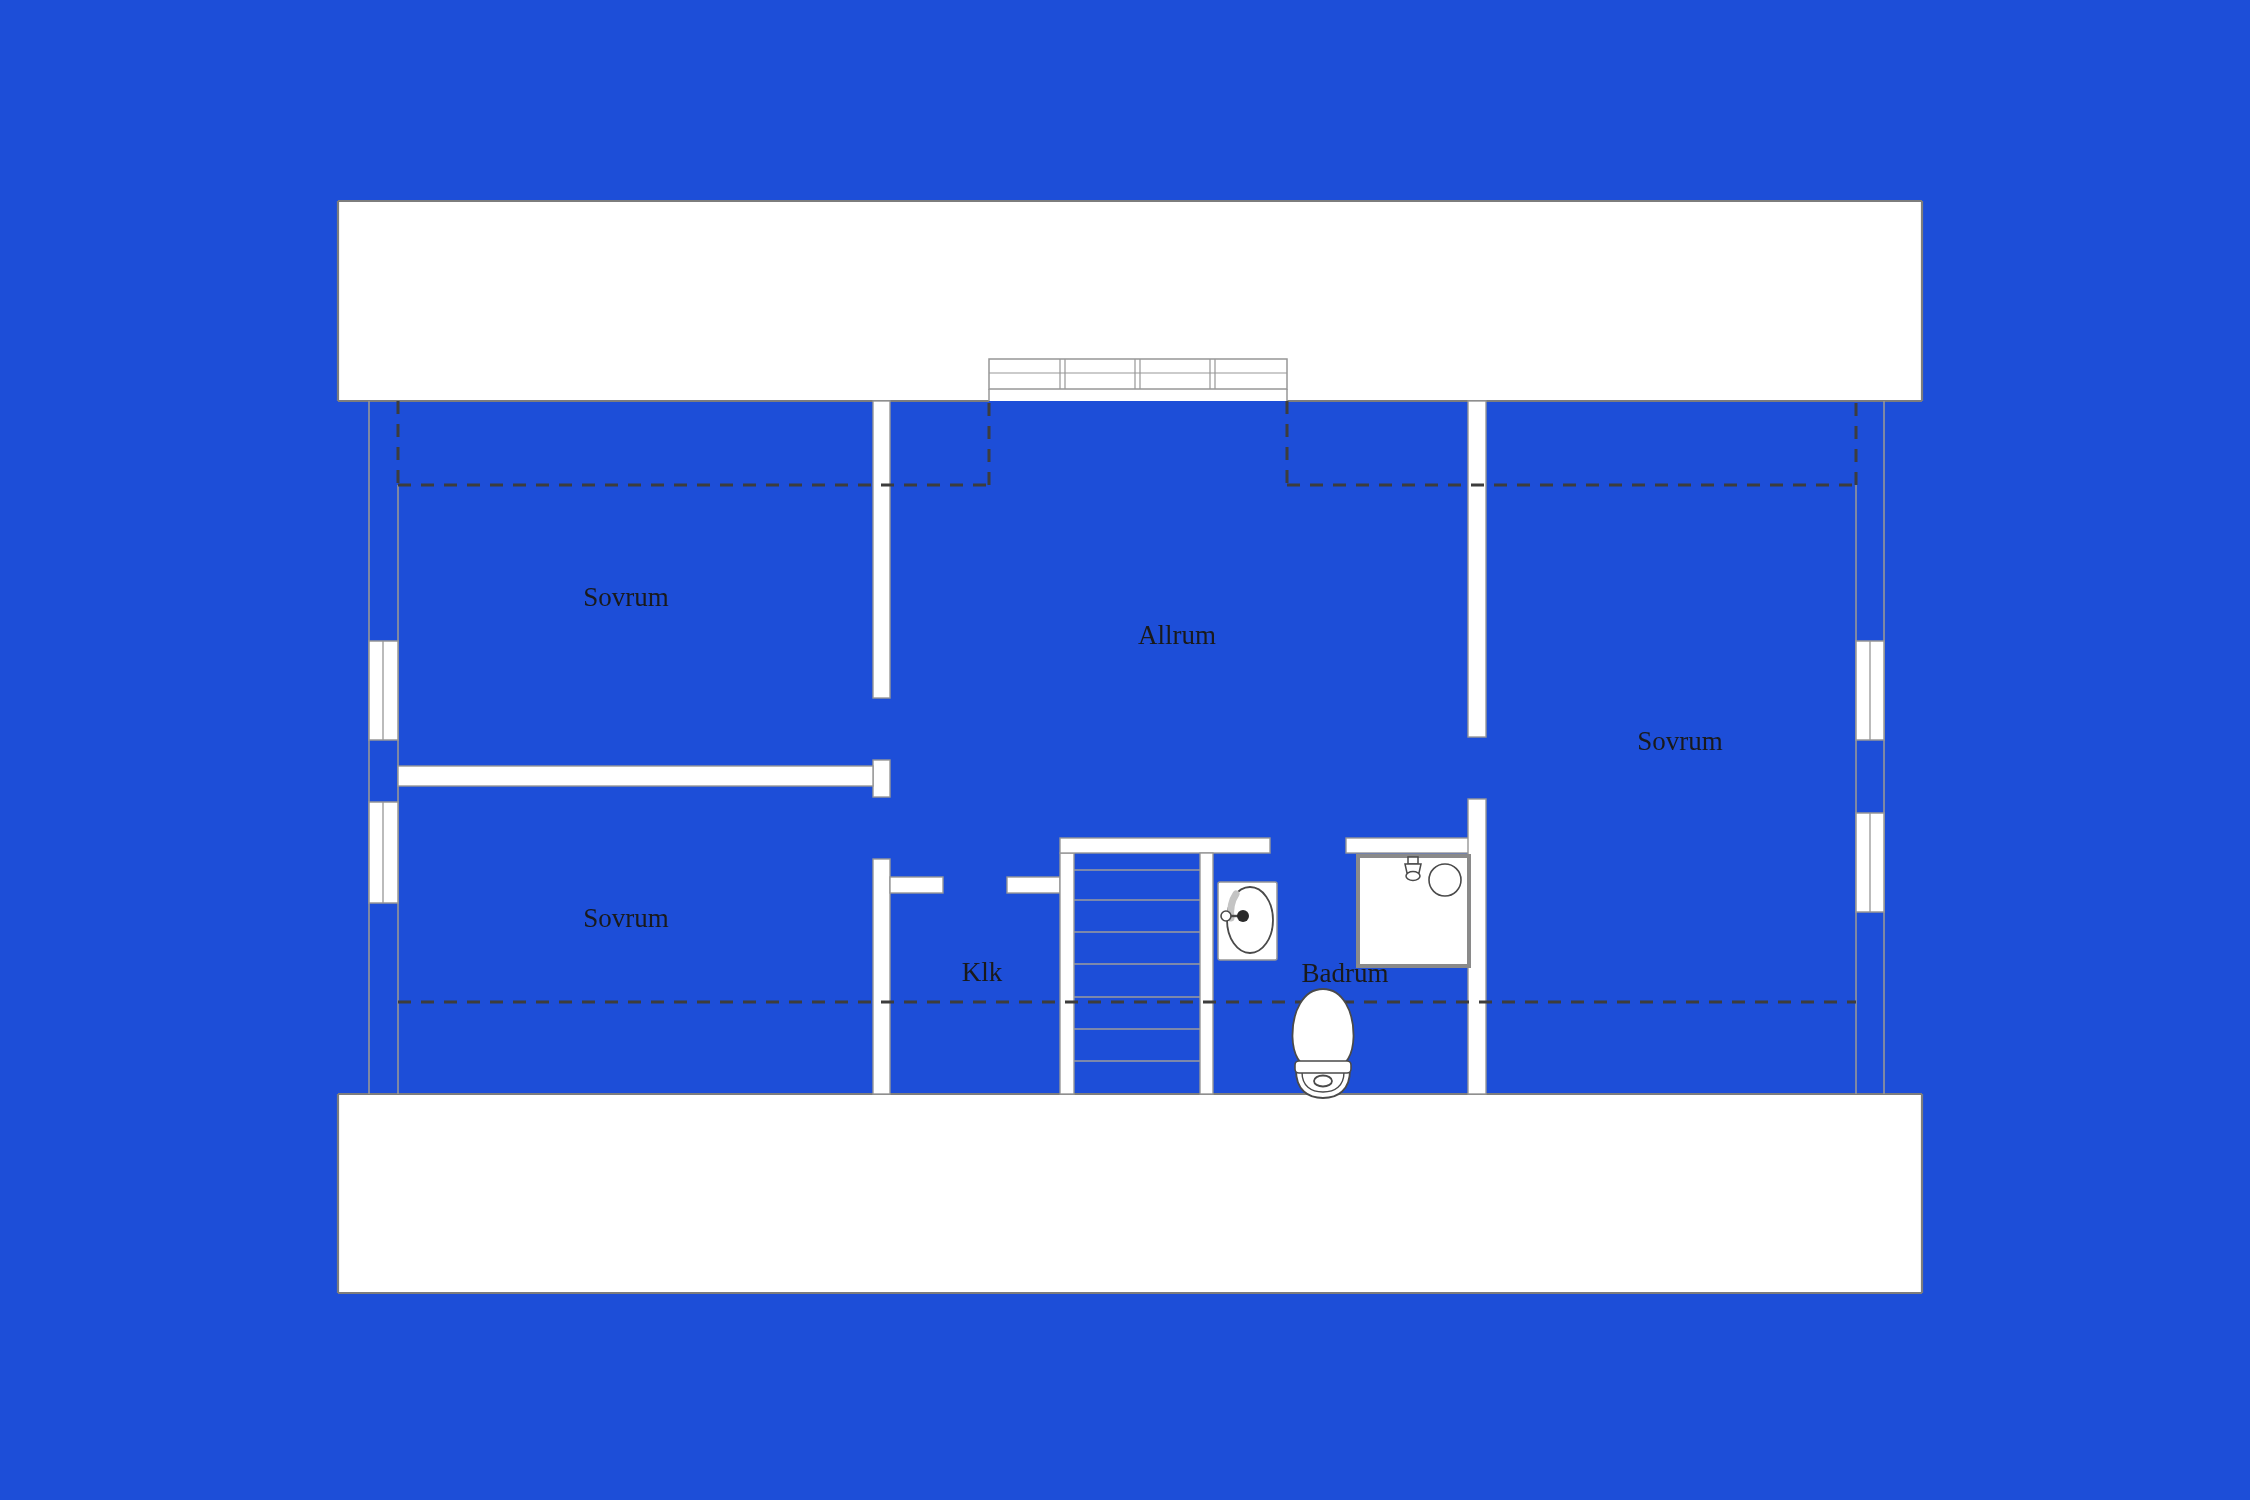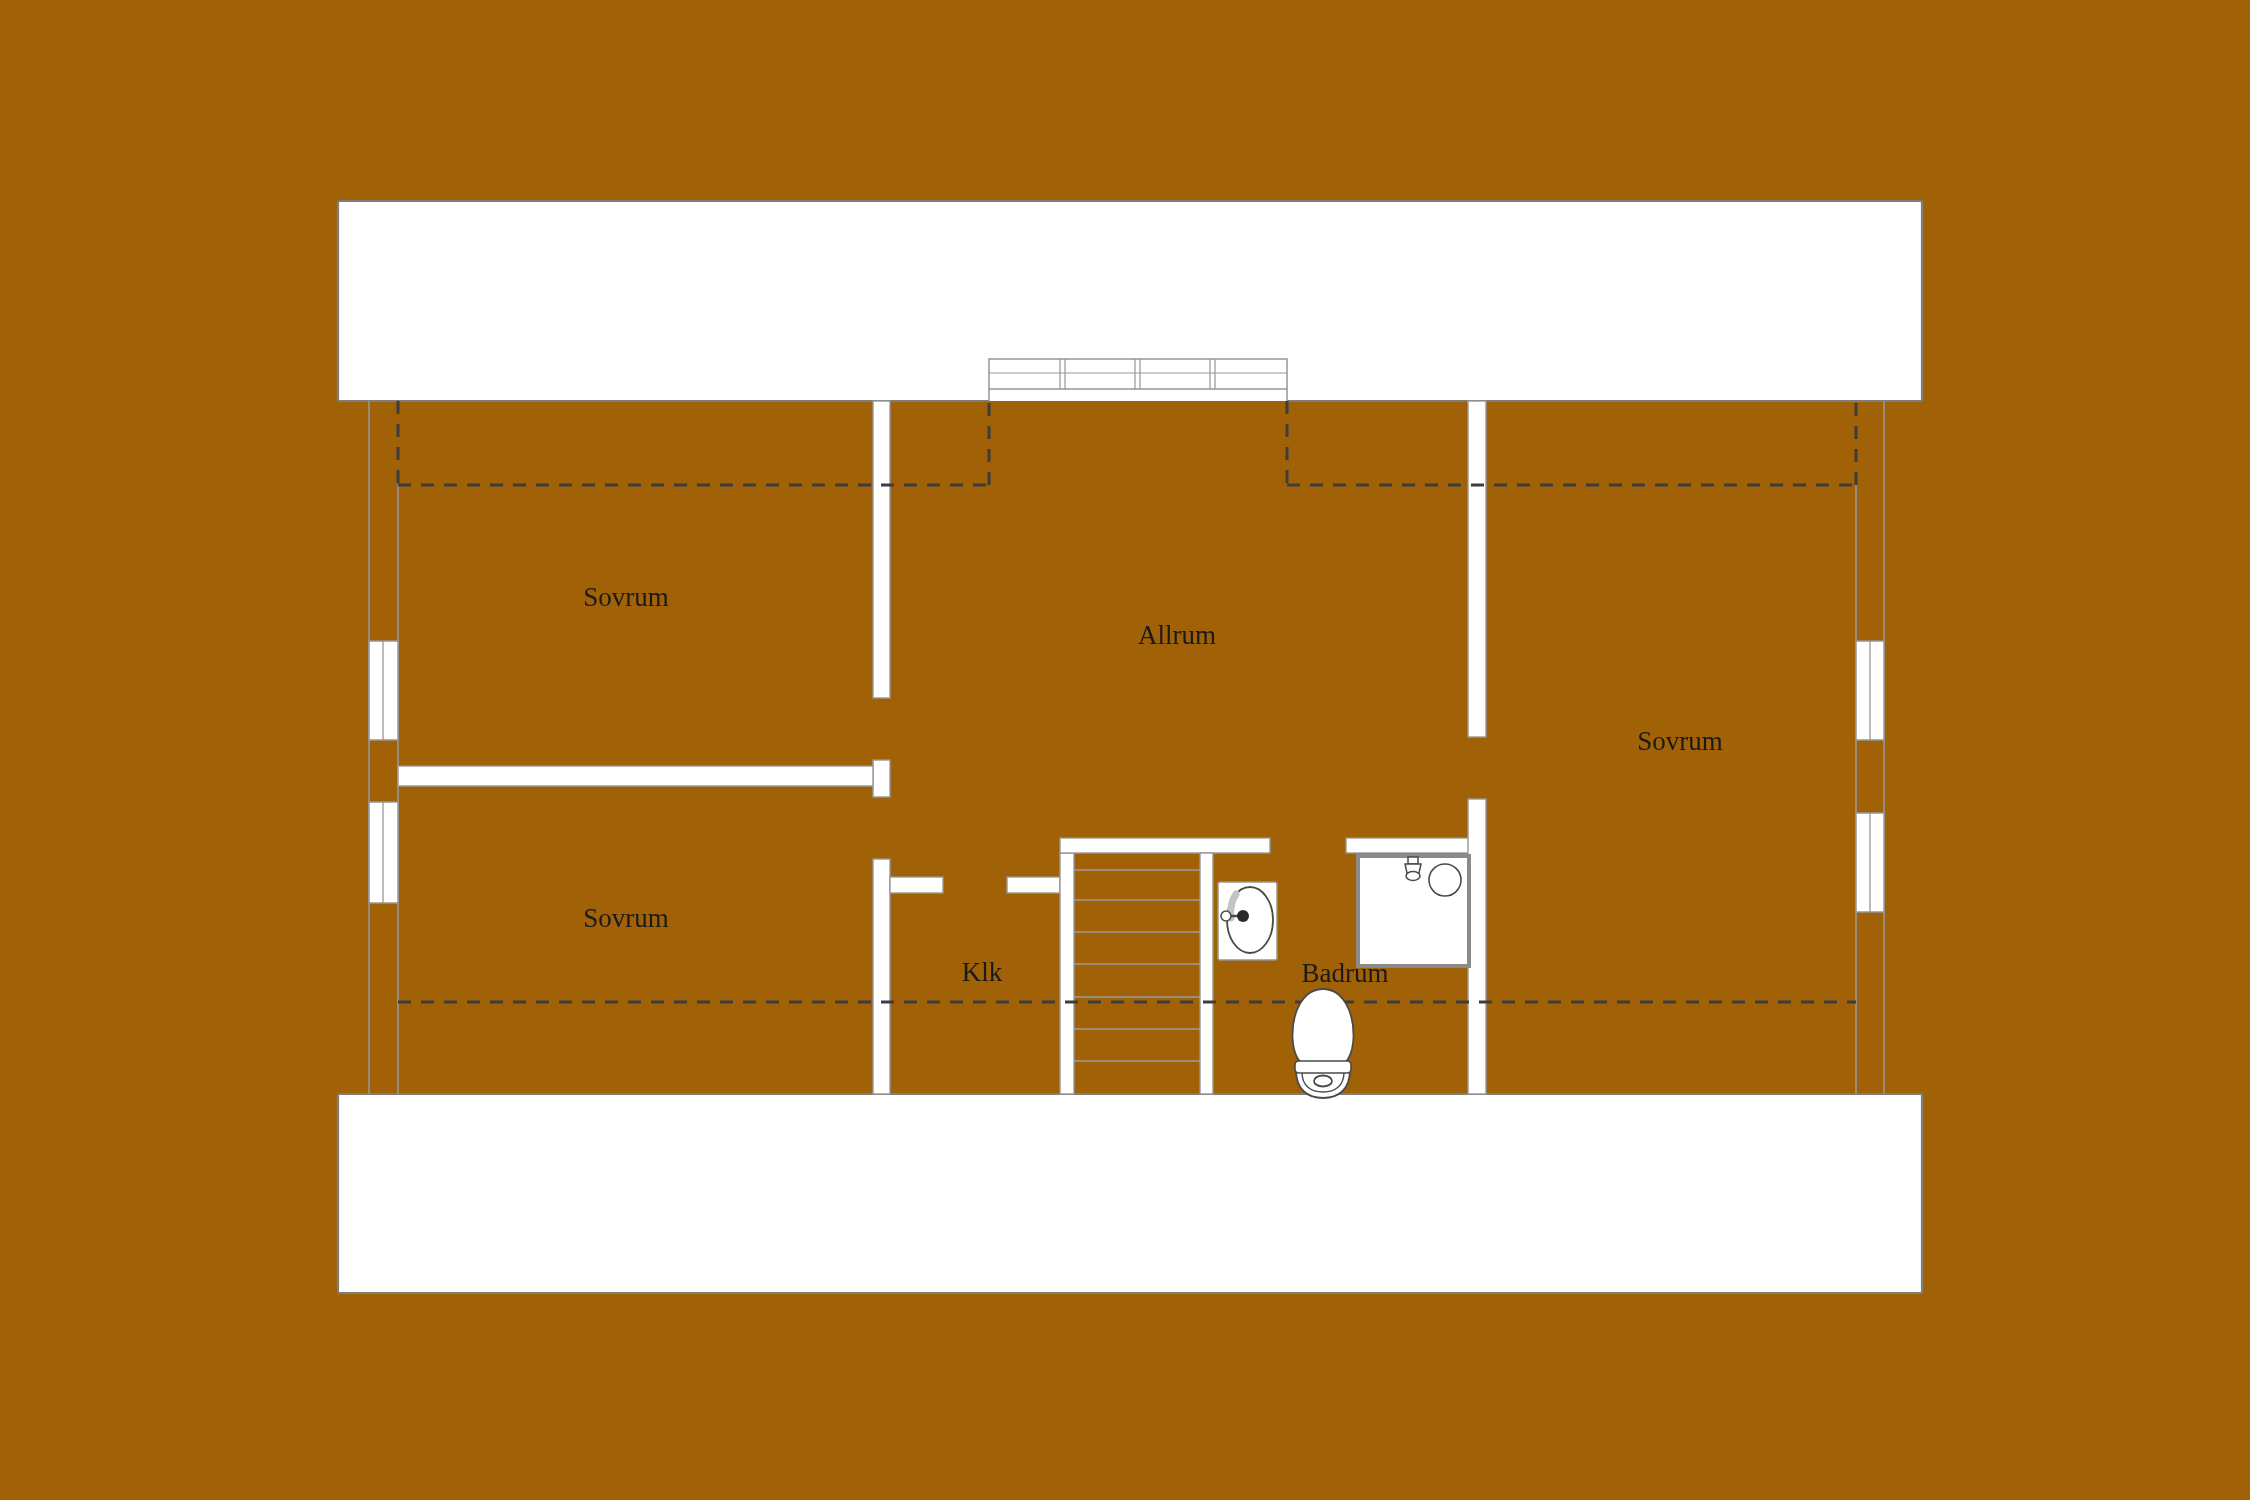--- a/index.html
+++ b/index.html
@@ -1,16 +1,16 @@
 <!DOCTYPE html>
 <html><head>
 <meta charset="utf-8">
 <style>
   html,body{margin:0;padding:0;background:#ffffff;}
-  .stage{position:relative;width:2250px;height:1500px;background:#a16207;overflow:hidden;}
+  .stage{position:relative;width:2250px;height:1500px;background:#1d4ed8;overflow:hidden;}
   svg text{font-family:"Liberation Serif","DejaVu Serif",serif;}
 </style>
 </head>
 <body>
 
 <div class="stage">
   <svg id="plan" width="2250" height="1500" viewBox="0 0 2250 1500">
     <g id="layer-bands">
         <g>
           <rect x="338" y="201" width="1584" height="200" fill="#ffffff"></rect>

